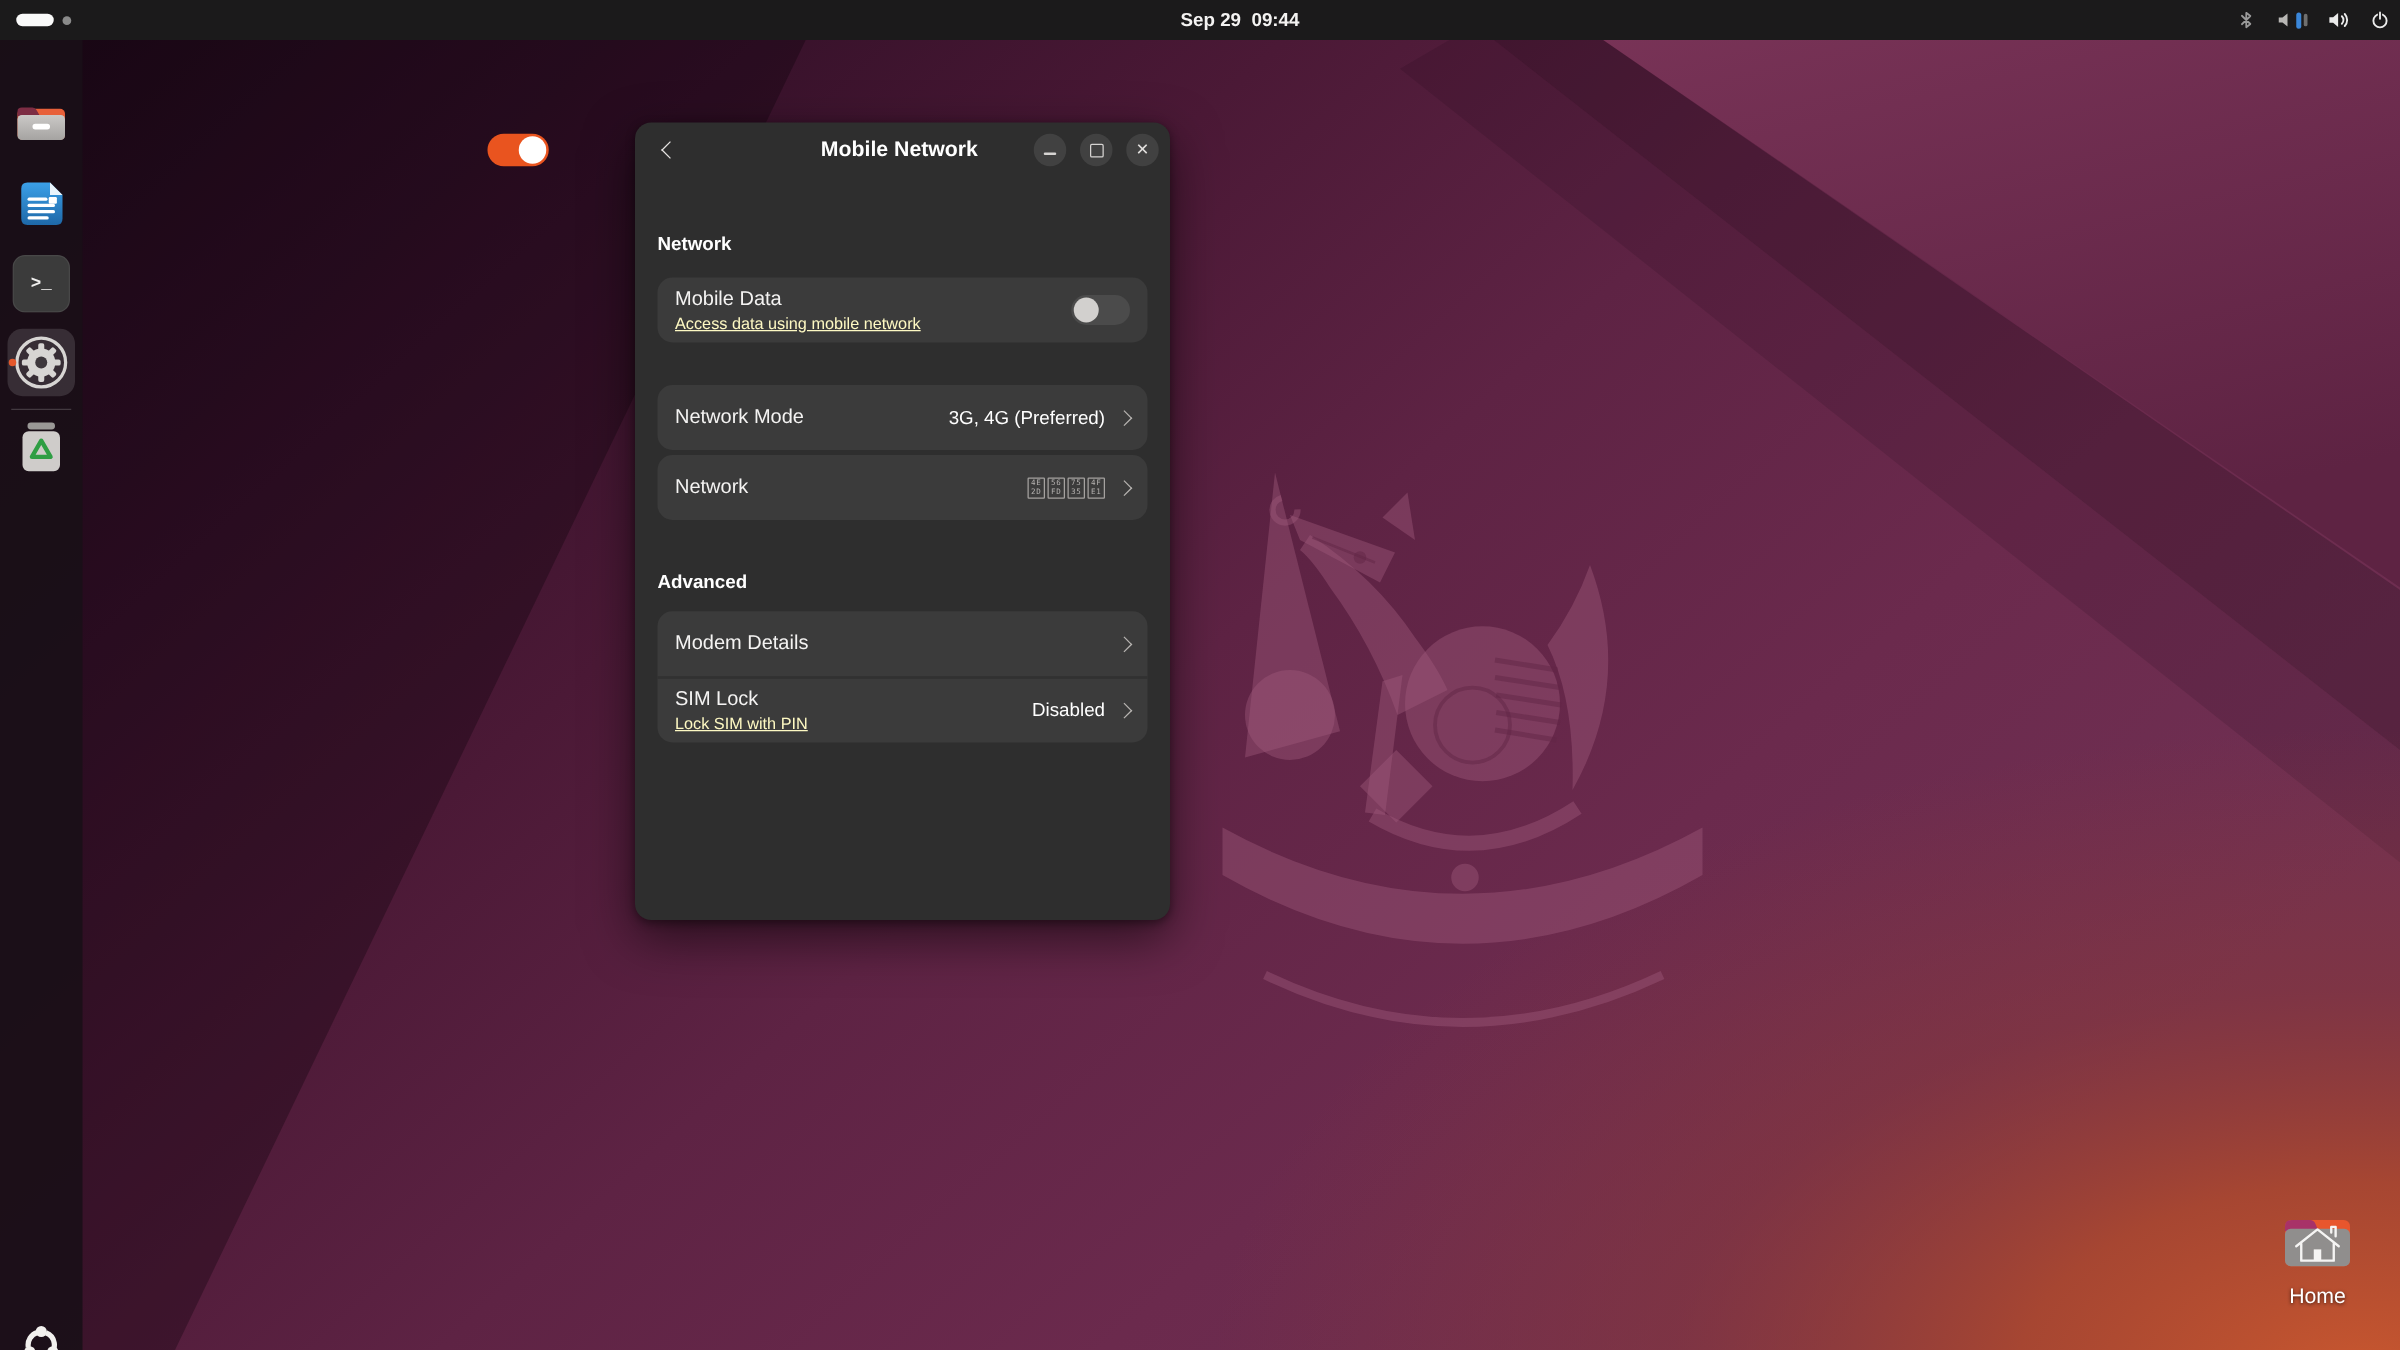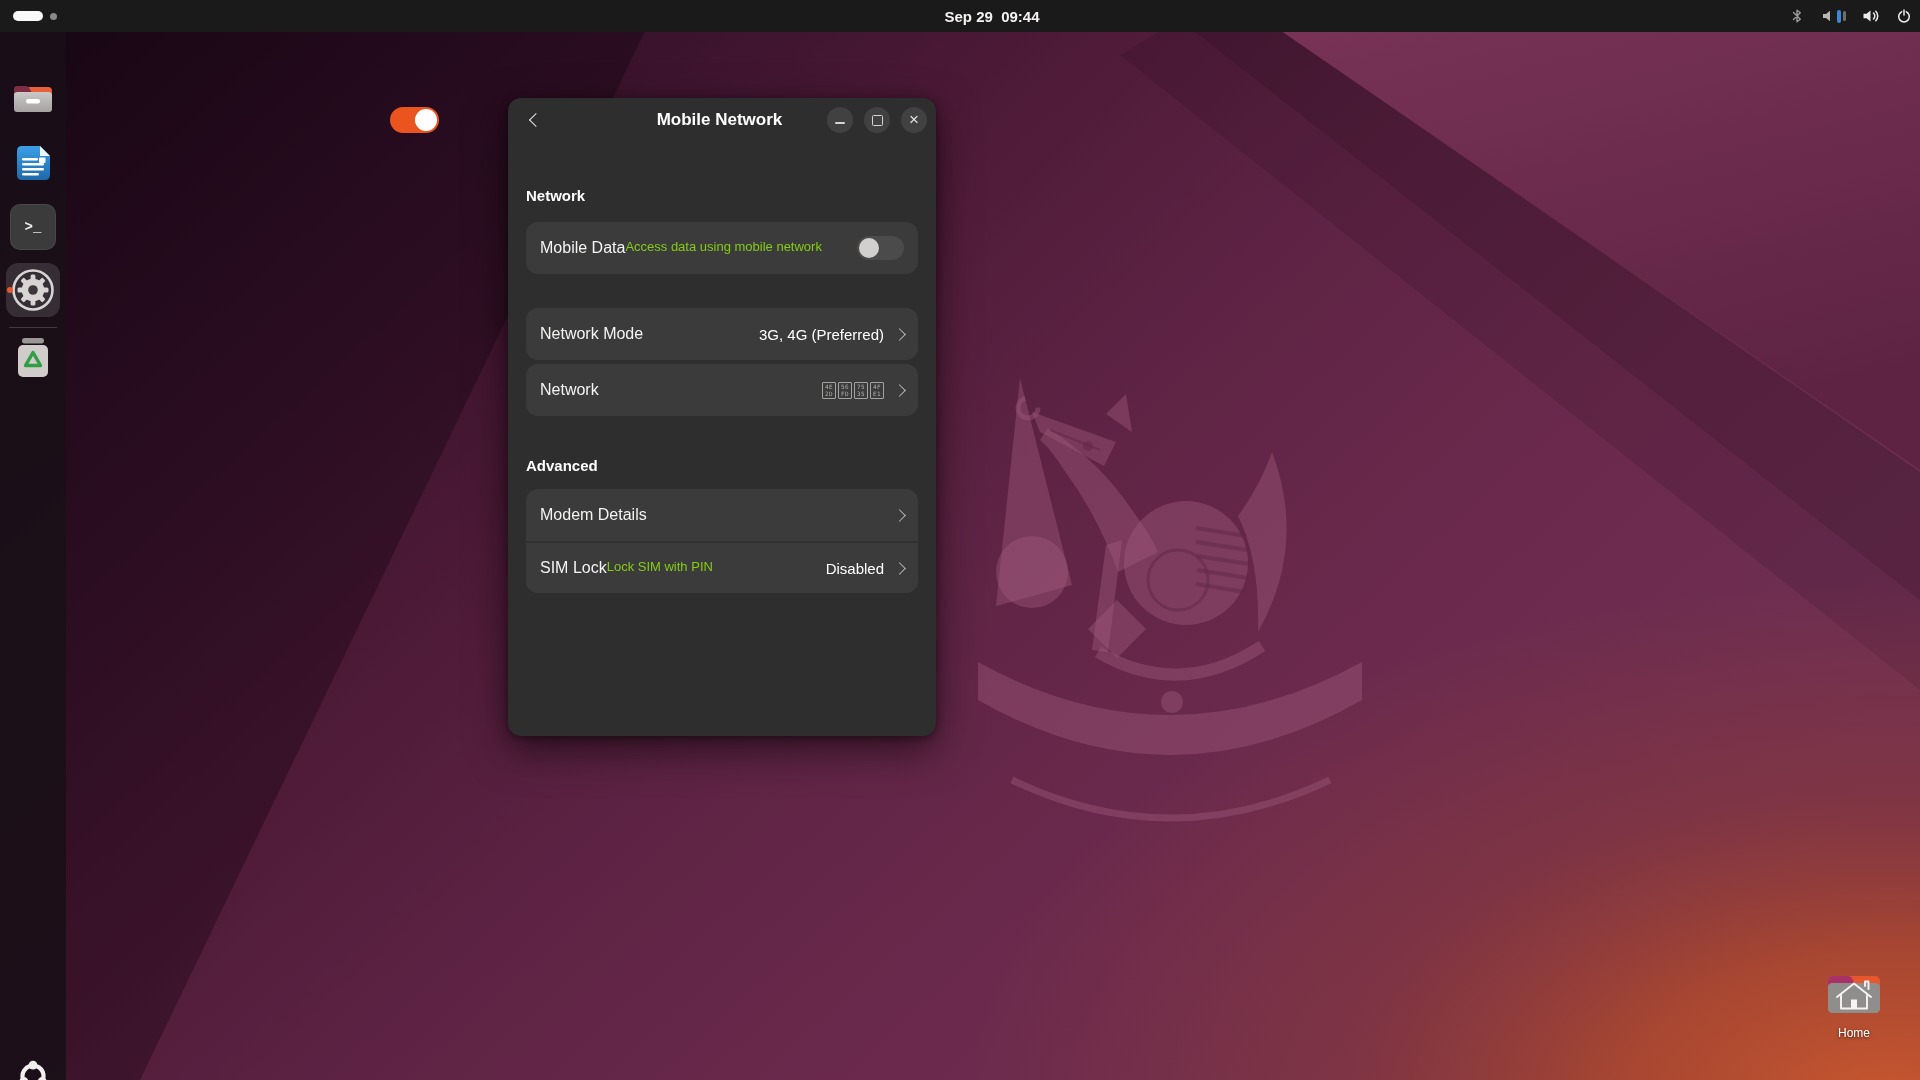--- a/index.html
+++ b/index.html
@@ -35,21 +35,21 @@
   }
   .dock-item{position:absolute;left:6px;width:54px;height:54px;display:flex;align-items:center;justify-content:center;border-radius:12px;}
   .dock-item.active{background:rgba(255,255,255,0.13);}
   .run-dot{position:absolute;left:1px;width:6px;height:6px;border-radius:50%;background:#e4582c;}
   .dock-sep{position:absolute;left:9px;width:48px;height:1px;background:rgba(255,255,255,0.18);}
   .term-tile{width:44px;height:44px;border-radius:10px;background:#3b3b3b;border:1px solid rgba(255,255,255,0.07);
     display:flex;align-items:center;justify-content:center;color:#f0efee;
     font-family:"Liberation Mono","DejaVu Sans Mono",monospace;font-size:14px;font-weight:bold;}
   
   .home{position:absolute;left:1822px;top:970px;width:64px;z-index:5;text-align:center;}
-  .home-label{margin-top:4px;color:#ffffff;font-size:12px;text-shadow:0 1px 3px rgba(0,0,0,.7);}
+  .home-label{margin-top:4px;color:#ffffff;font-size:17px;text-shadow:0 1px 3px rgba(0,0,0,.7);}
   
   .dialog{
     position:absolute;left:508px;top:98px;width:428px;height:638px;z-index:25;
     background:#2e2e2e;border-radius:13px;box-shadow:0 14px 40px rgba(0,0,0,.55),0 2px 8px rgba(0,0,0,.4);
     color:#f2f1f0;
   }
   .headerbar{position:relative;height:44px;}
   .back-btn{position:absolute;left:16px;top:0;height:44px;width:24px;display:flex;align-items:center;justify-content:center;cursor:pointer;}
   .chev-left{width:9px;height:9px;border-left:1.7px solid #e8e6e4;border-bottom:1.7px solid #e8e6e4;transform:rotate(45deg);}
   .dlg-title{
@@ -69,23 +69,23 @@
   .switch.off{width:47px;height:24px;background:#4b4b4b;}
   .switch.off .knob{position:absolute;left:2px;top:2px;width:20px;height:20px;border-radius:50%;background:#d2d0ce;}
   
   .content{padding:0 18px;}
   .section-label{font-size:15px;font-weight:700;color:#ffffff;line-height:16px;}
   .lbl-network{margin-top:46px;margin-bottom:18px;}
   .lbl-advanced{margin-top:42px;margin-bottom:15px;}
   .card{background:#3b3b3b;border-radius:12px;}
   .card .row + .row{border-top:2px solid #313131;}
   .row{display:flex;align-items:center;min-height:52px;box-sizing:border-box;padding:7px 14px;cursor:pointer;}
-  .row-text{display:flex;flex-direction:row;justify-content:flex-start;}
+  .row-text{display:flex;flex-direction:column;justify-content:flex-start;}
   .row-title{font-size:16px;color:#f4f3f2;line-height:20px;}
-  .row-sub{font-size:13px;color:#84cc16;line-height:16px;margin-top:1px;}
+  .row-sub{font-size:13px;color:#fef9c3;line-height:16px;margin-top:1px;text-decoration:underline;}
   .row-end{margin-left:auto;display:flex;align-items:center;gap:11px;}
   .row-value{font-size:15px;color:#ffffff;}
   .chev-right{width:8px;height:8px;border-right:1.8px solid #b8b5b2;border-top:1.8px solid #b8b5b2;transform:rotate(45deg);flex:0 0 auto;}
   .gap-sm{margin-top:4px;}
   .gap-md{margin-top:34px;}
   
   .tofu-row{display:flex;gap:2px;}
   .tofu{
     width:14px;height:17px;border:1px solid #a5a2a0;border-radius:1px;box-sizing:border-box;
     display:flex;flex-direction:column;align-items:center;justify-content:center;

